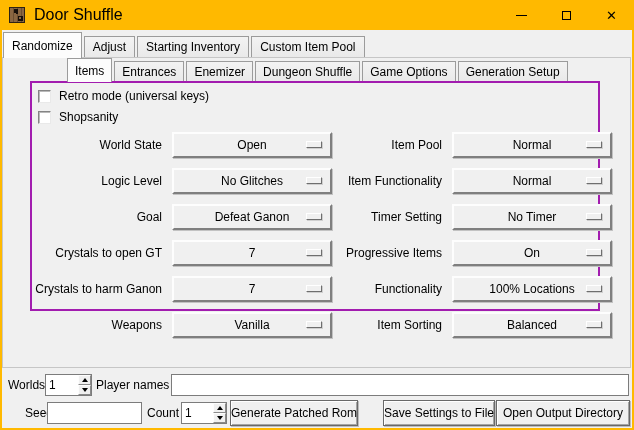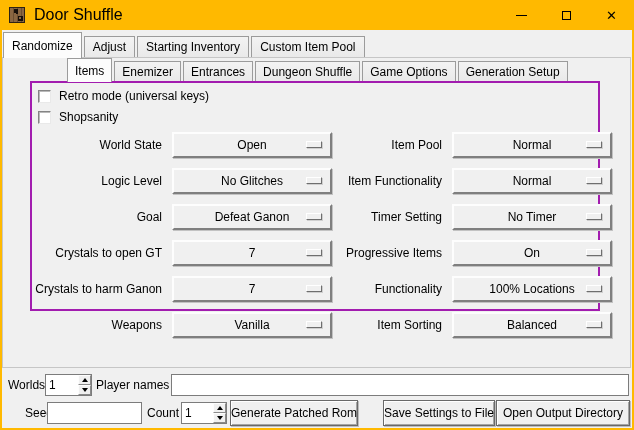--- a/index.html
+++ b/index.html
@@ -110,24 +110,24 @@
       <div class="tab">
           <span>Custom Item Pool</span>
         </div>
     </div>
 
     <div class="tabrow inner-tabs">
       <div class="tab selected">
           <span>Items</span>
         </div>
       <div class="tab">
+          <span>Entrances</span>
+        </div>
+      <div class="tab">
           <span>Enemizer</span>
-        </div>
-      <div class="tab">
-          <span>Entrances</span>
         </div>
       <div class="tab">
           <span>Dungeon Shuffle</span>
         </div>
       <div class="tab">
           <span>Game Options</span>
         </div>
       <div class="tab">
           <span>Generation Setup</span>
         </div>

